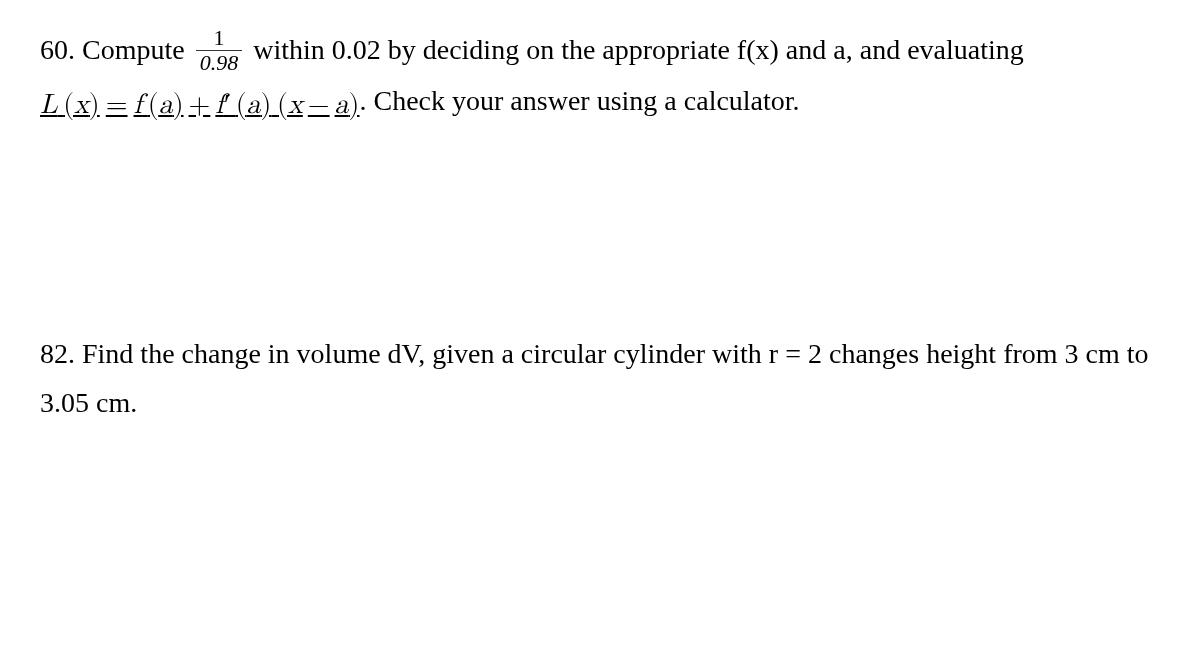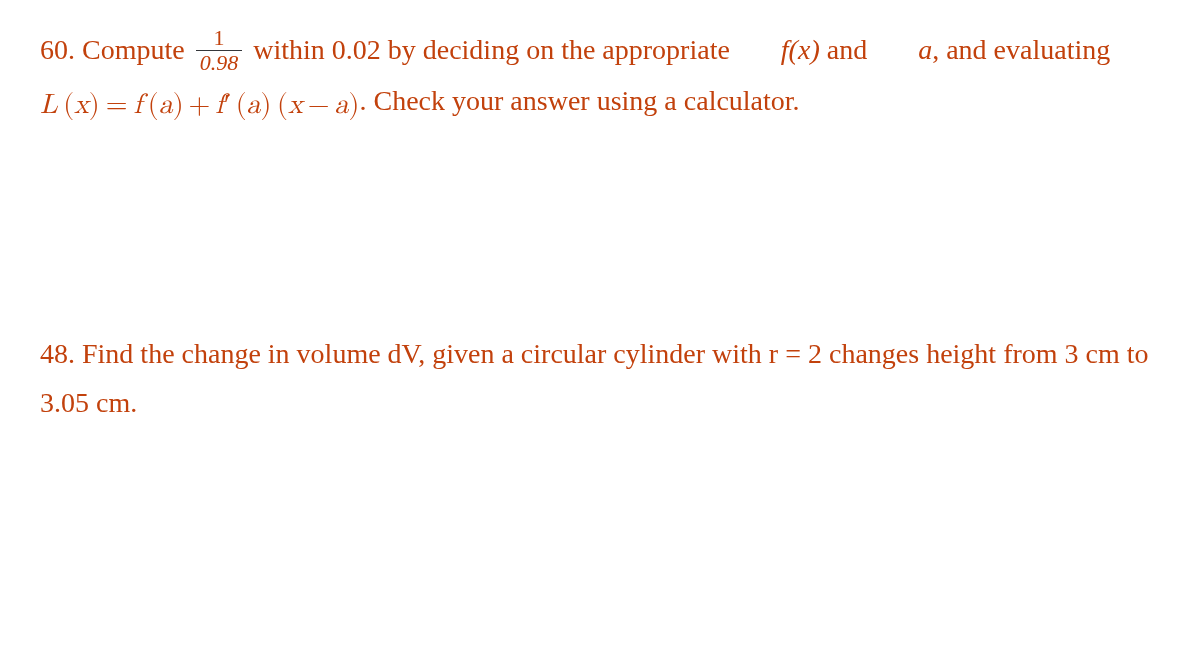--- a/index.html
+++ b/index.html
@@ -11,28 +11,26 @@
       width: 1200px;
       height: 646px;
       background: #ffffff;
       font-family: Georgia, 'Times New Roman', serif;
       padding: 25px 40px;
       color: #35373b;
     }
     .problem {
       font-size: 28px;
       line-height: 1.75;
-      color: #c2410c;
+      color: #000000;
     }
     .problem-60 {
       margin-bottom: 200px;
     }
     .italic {
-      font-style: italic;
-      margin-left: 44px;
     }
     .frac {
       display: inline-block;
       vertical-align: middle;
       text-align: center;
       font-size: 22px;
       line-height: 1;
       margin: 0 4px;
       position: relative;
       top: -2px;
@@ -51,20 +49,21 @@
       font-family: 'Latin Modern Math', 'Cambria Math', 'STIX Two Math', serif;
       font-style: italic;
     }
     .math-rm {
       font-family: 'Latin Modern Math', 'Cambria Math', 'STIX Two Math', serif;
       font-style: normal;
     }
     .eq {
       display: inline-block;
       vertical-align: middle;
+      text-decoration: underline;
     }
     .minus {
       margin: 0 5px;
     }
     .plus {
       margin: 0 5px;
     }
     .eqsign {
       margin: 0 6px;
     }
@@ -75,14 +74,14 @@
     }
   </style>
 </head>
 <body>
 
 <div class="problem problem-60">
   <span>60.</span><span> Compute </span><span class="frac"><span class="num">1</span><span class="den">0.98</span></span><span> within 0.02 by deciding on the appropriate </span><span class="italic">f(x)</span><span> and </span><span class="italic">a</span><span>, and evaluating </span><span class="eq"><span class="math">L</span><span class="math-rm"> </span><span class="math-rm">(</span><span class="math">x</span><span class="math-rm">)</span><span class="math-rm eqsign">=</span><span class="math">f</span><span class="math-rm"> </span><span class="math-rm">(</span><span class="math">a</span><span class="math-rm">)</span><span class="math-rm plus">+</span><span class="math">f</span><span class="prime">′</span><span class="math-rm"> </span><span class="math-rm">(</span><span class="math">a</span><span class="math-rm">)</span><span class="math-rm"> </span><span class="math-rm">(</span><span class="math">x</span><span class="math-rm minus">−</span><span class="math">a</span><span class="math-rm">)</span></span><span>. Check your answer using a calculator.</span>
 </div>
 
 <div class="problem problem-82">
-  <span>48.</span><span> Find the change in volume dV, given a circular cylinder with r = 2 changes height from 3 cm to 3.05 cm.</span>
+  <span>82.</span><span> Find the change in volume dV, given a circular cylinder with r = 2 changes height from 3 cm to 3.05 cm.</span>
 </div>
 
 </body></html>

